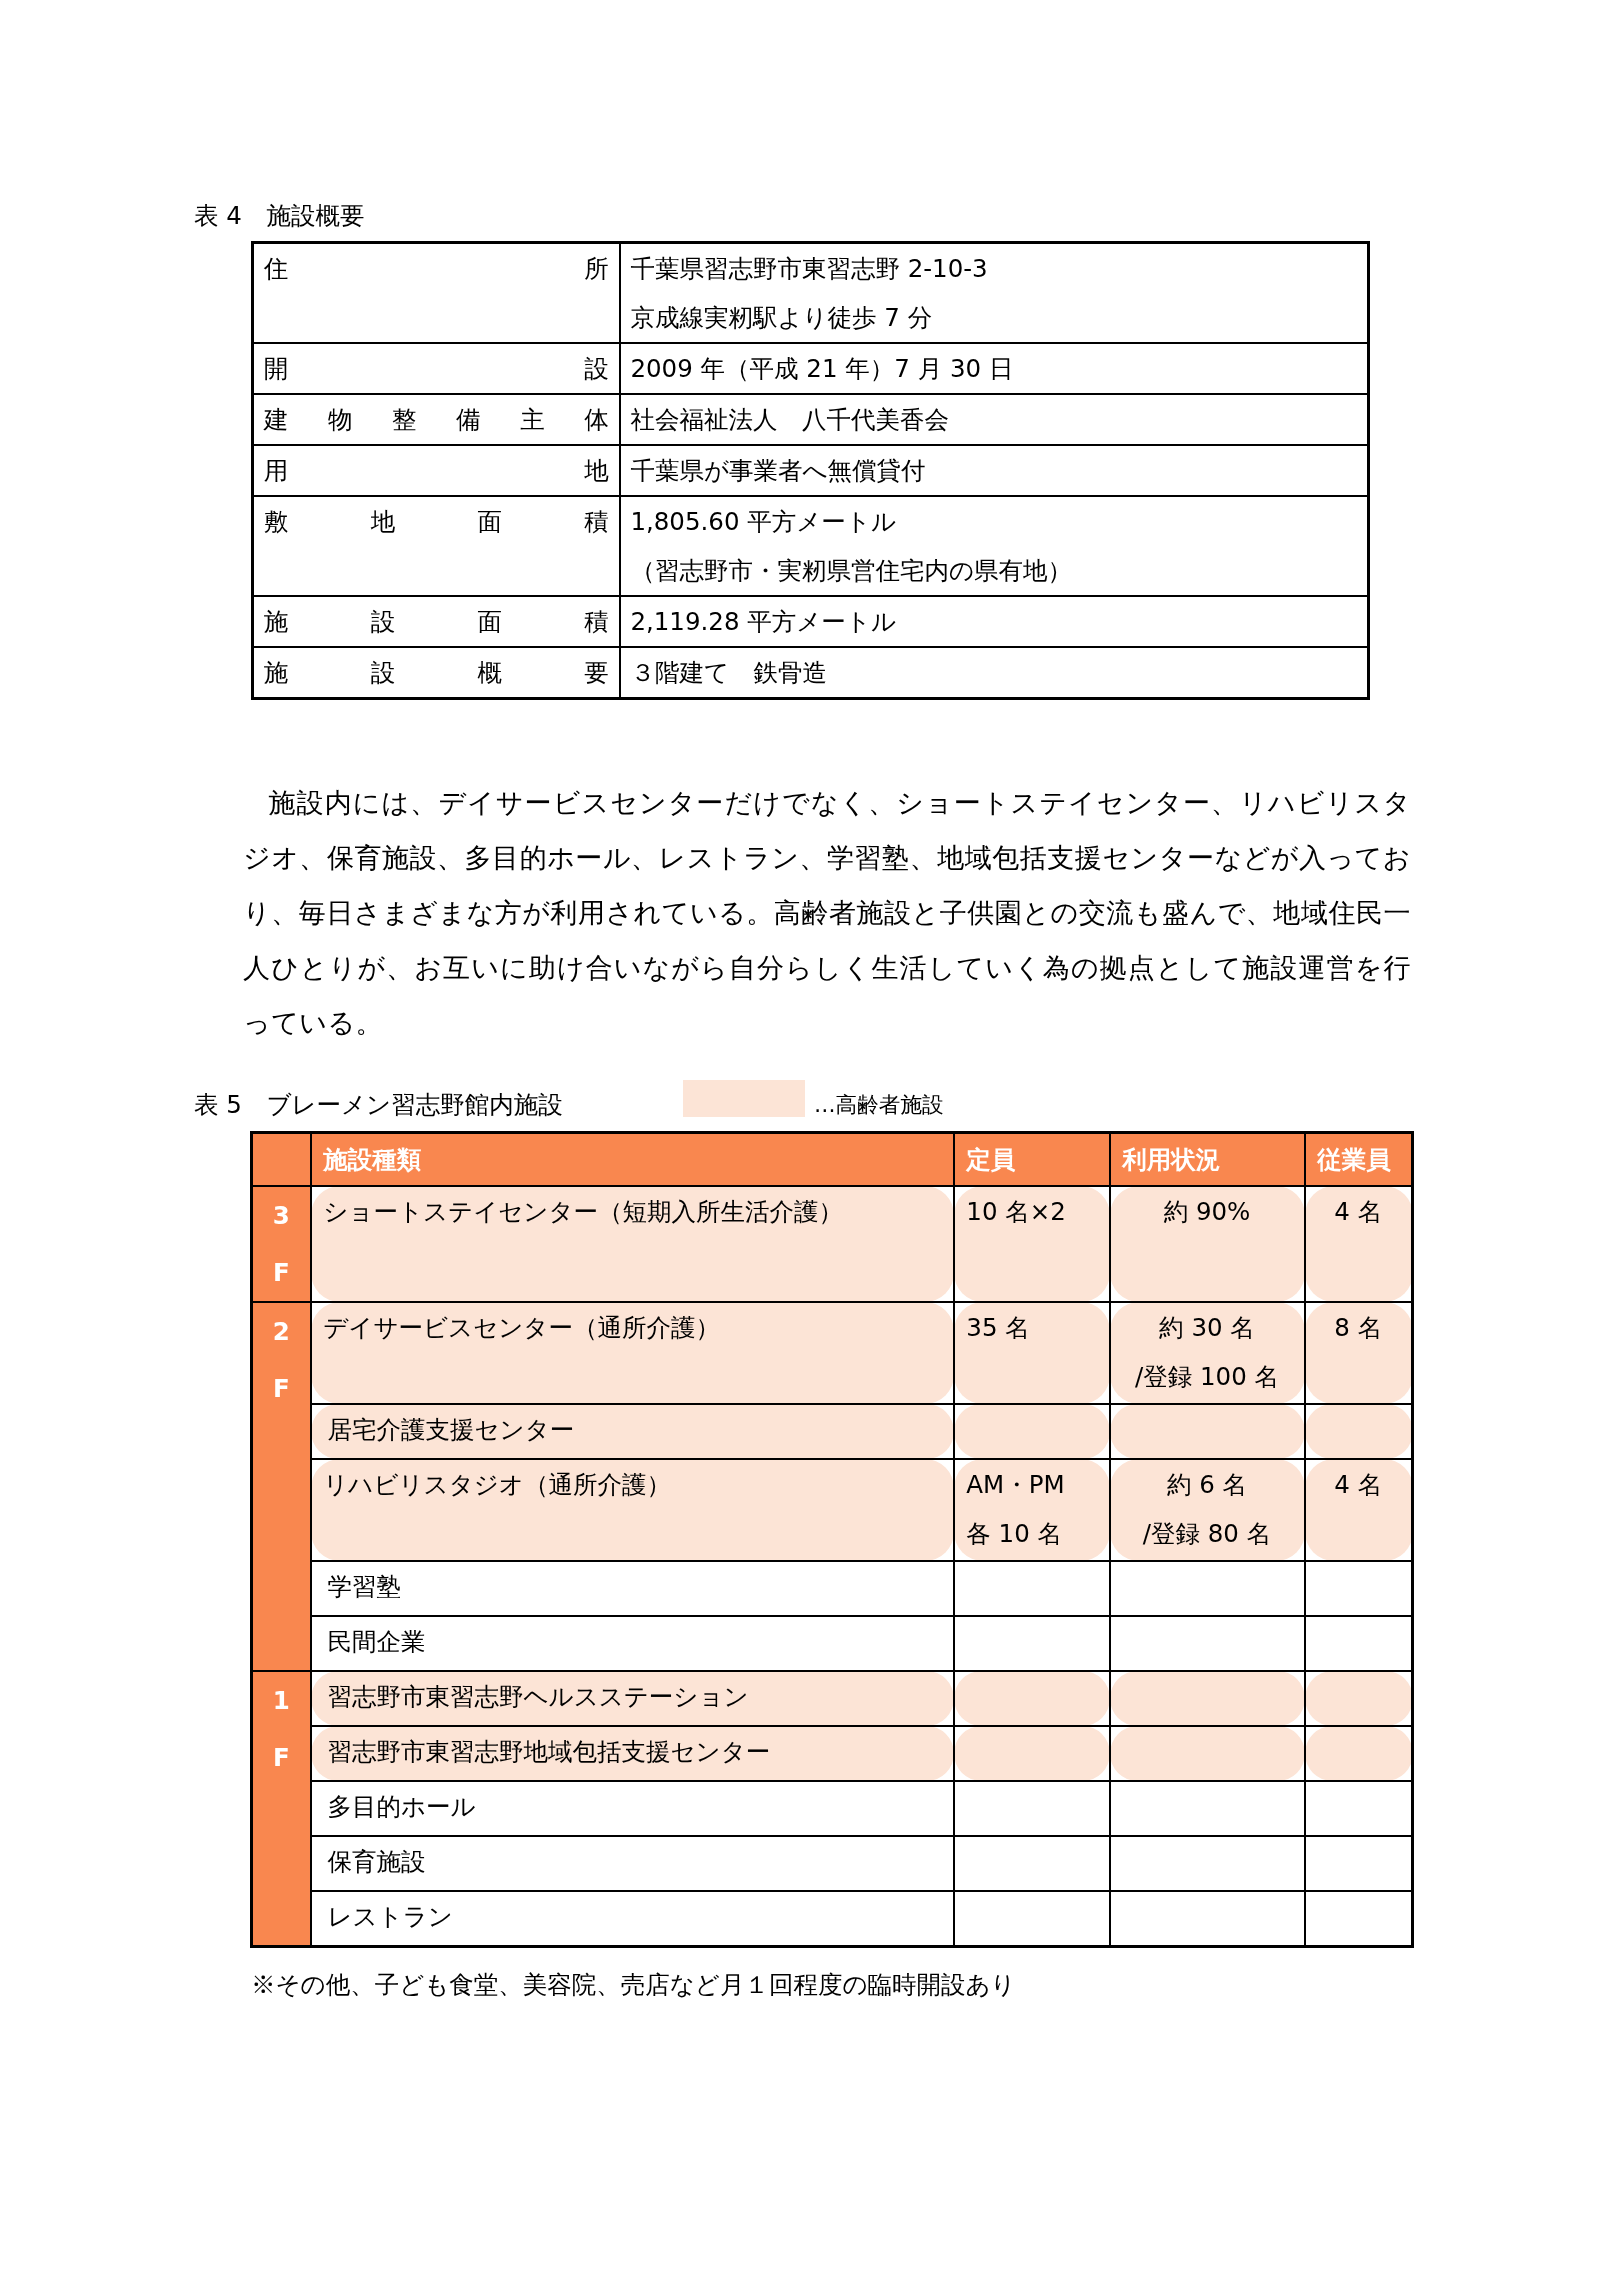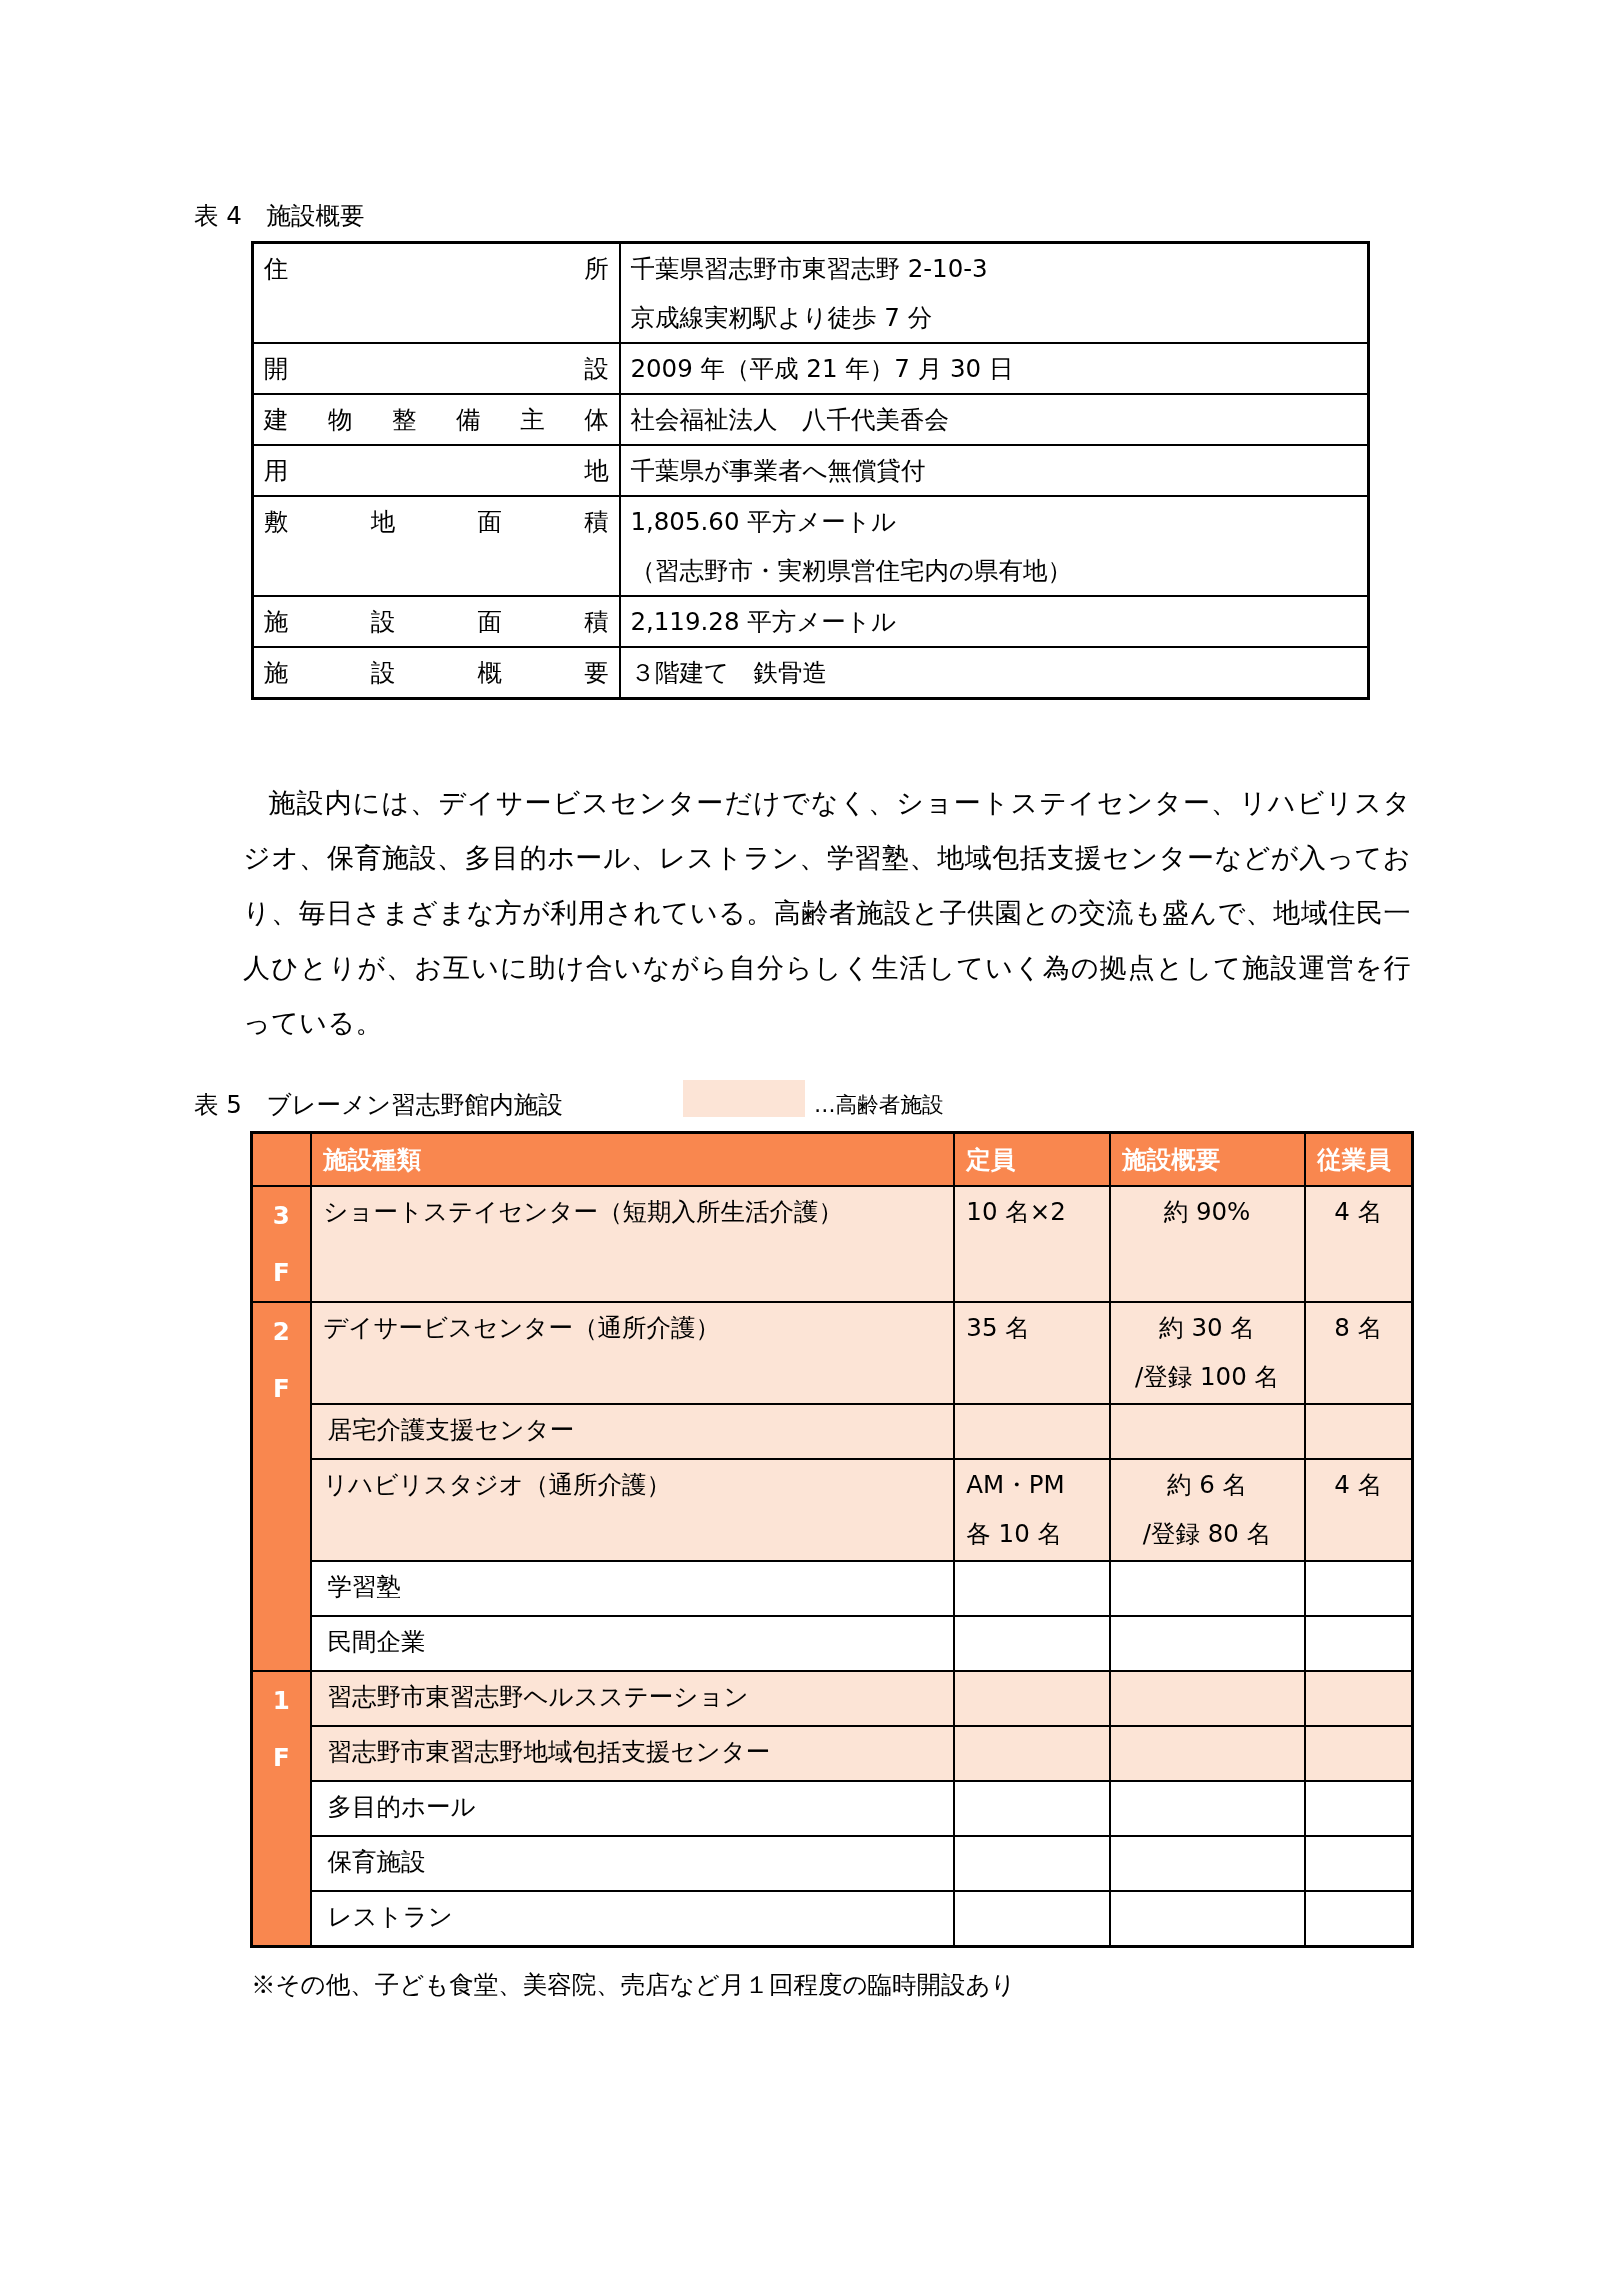--- a/index.html
+++ b/index.html
@@ -31,21 +31,21 @@
   #t5 td, #t5 th { border: 2.9px solid #000; font-size: 24.5px; line-height: 49px; padding: 0 11.8px; vertical-align: top;
                   white-space: nowrap; }
   #t5 th { background: #F9874F; color: #fff; font-weight: bold; height: 51px; vertical-align: middle; text-align: left; }
   #t5 col.c-floor { width: 59px; }
   #t5 col.c-name { width: 643px; }
   #t5 col.c-cap { width: 156px; }
   #t5 col.c-use { width: 195px; }
   #t5 col.c-staff { width: 108px; }
   #t5 td.floor { background: #F9874F; color: #fff; font-weight: bold; text-align: center; padding: 0; line-height: 57px; }
   #t5 td.floor span { display: block; }
-  #t5 tr.elder td:not(.floor) { background: #FCE4D6; }
+  #t5 tr.elder td:not(.floor) { background: #FCE4D6; border-radius: 29px; }
   #t5 td.center { text-align: center; }
   #t5 tr.r2 td:not(.floor) { height: 100px; }
   #t5 tr.r1 td:not(.floor) { height: 53px; padding-left: 16px; }
   #t5 td.floor { border-top: 2.9px solid #000; border-bottom: 2.9px solid #000; }
 
   #note { position: absolute; left: 251px; top: 1968px; font-family: "DejaVu Serif", "Liberation Serif", serif;
           font-size: 24.5px; line-height: 33px; white-space: nowrap; }
 </style>
 </head>
 <body>
@@ -157,21 +157,21 @@
       <col class="c-name">
       <col class="c-cap">
       <col class="c-use">
       <col class="c-staff">
     </colgroup>
   <thead>
     <tr>
       <th></th>
       <th>施設種類</th>
       <th>定員</th>
-      <th>施設概要</th>
+      <th>利用状況</th>
       <th>従業員</th>
     </tr>
   </thead>
   <tbody id="t5-body">
       <tr class="elder r2">
         <td class="floor" rowspan="1">
           <span>3</span>
           <span>F</span>
         </td>
         <td>ショートステイセンター（短期入所生活介護）</td>

